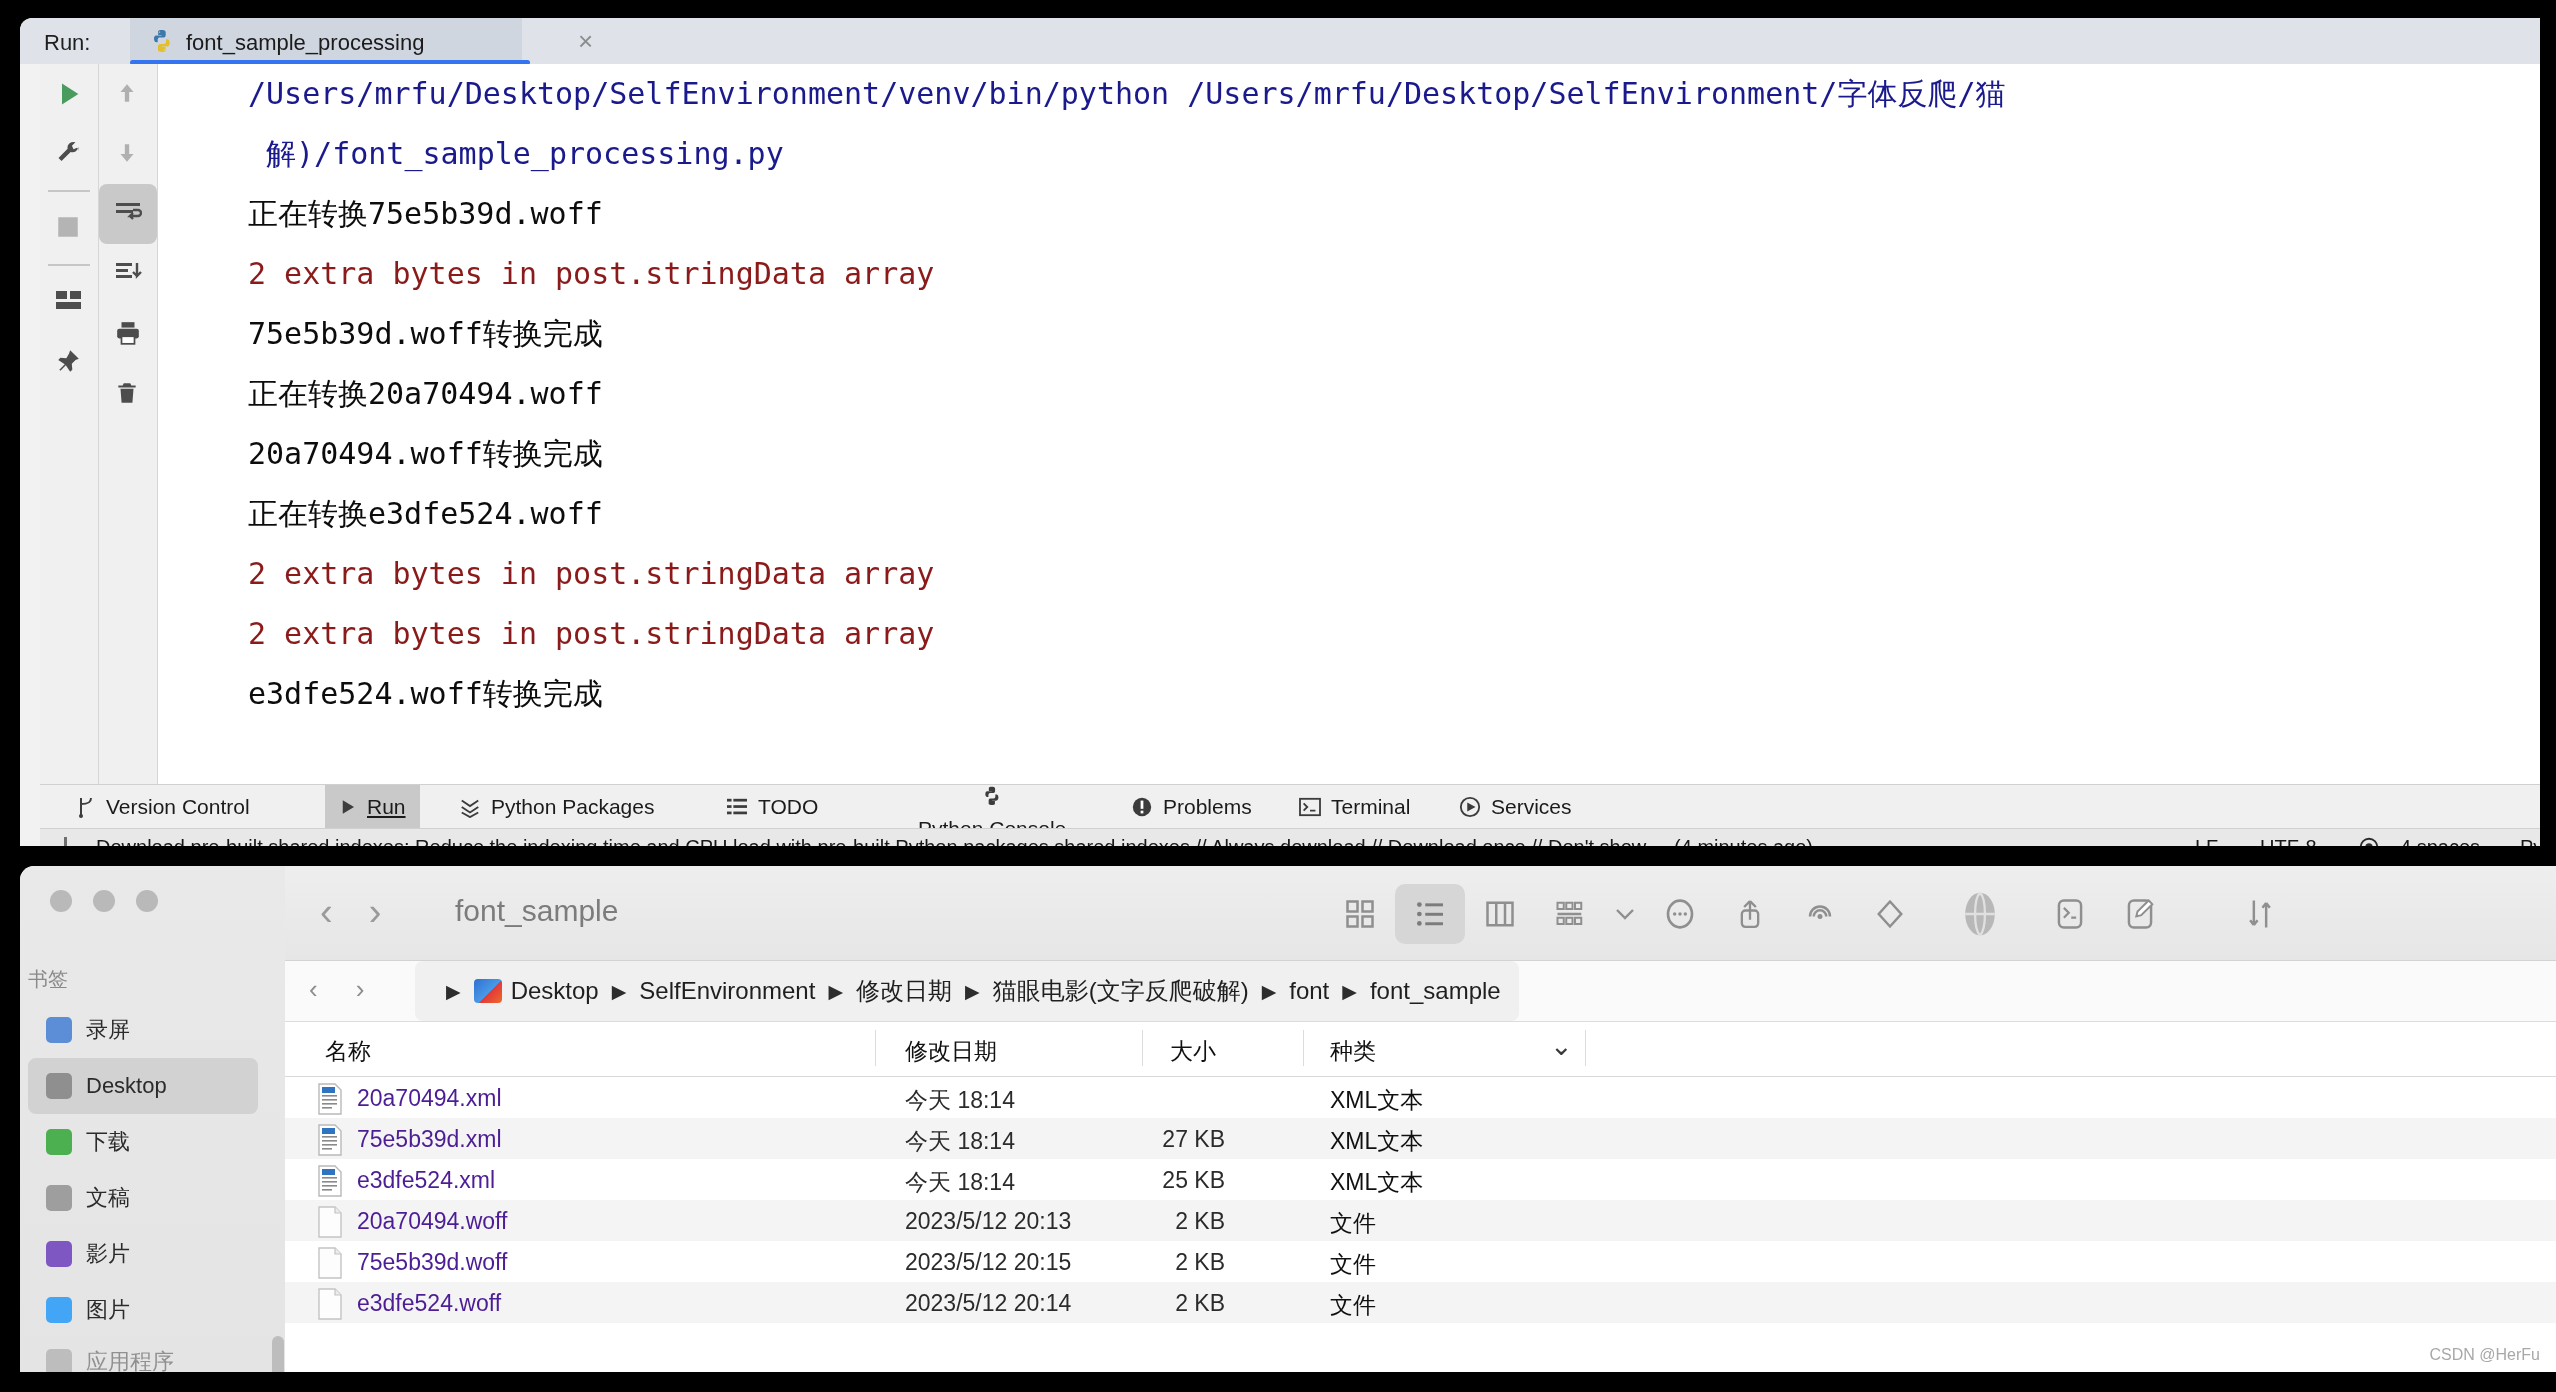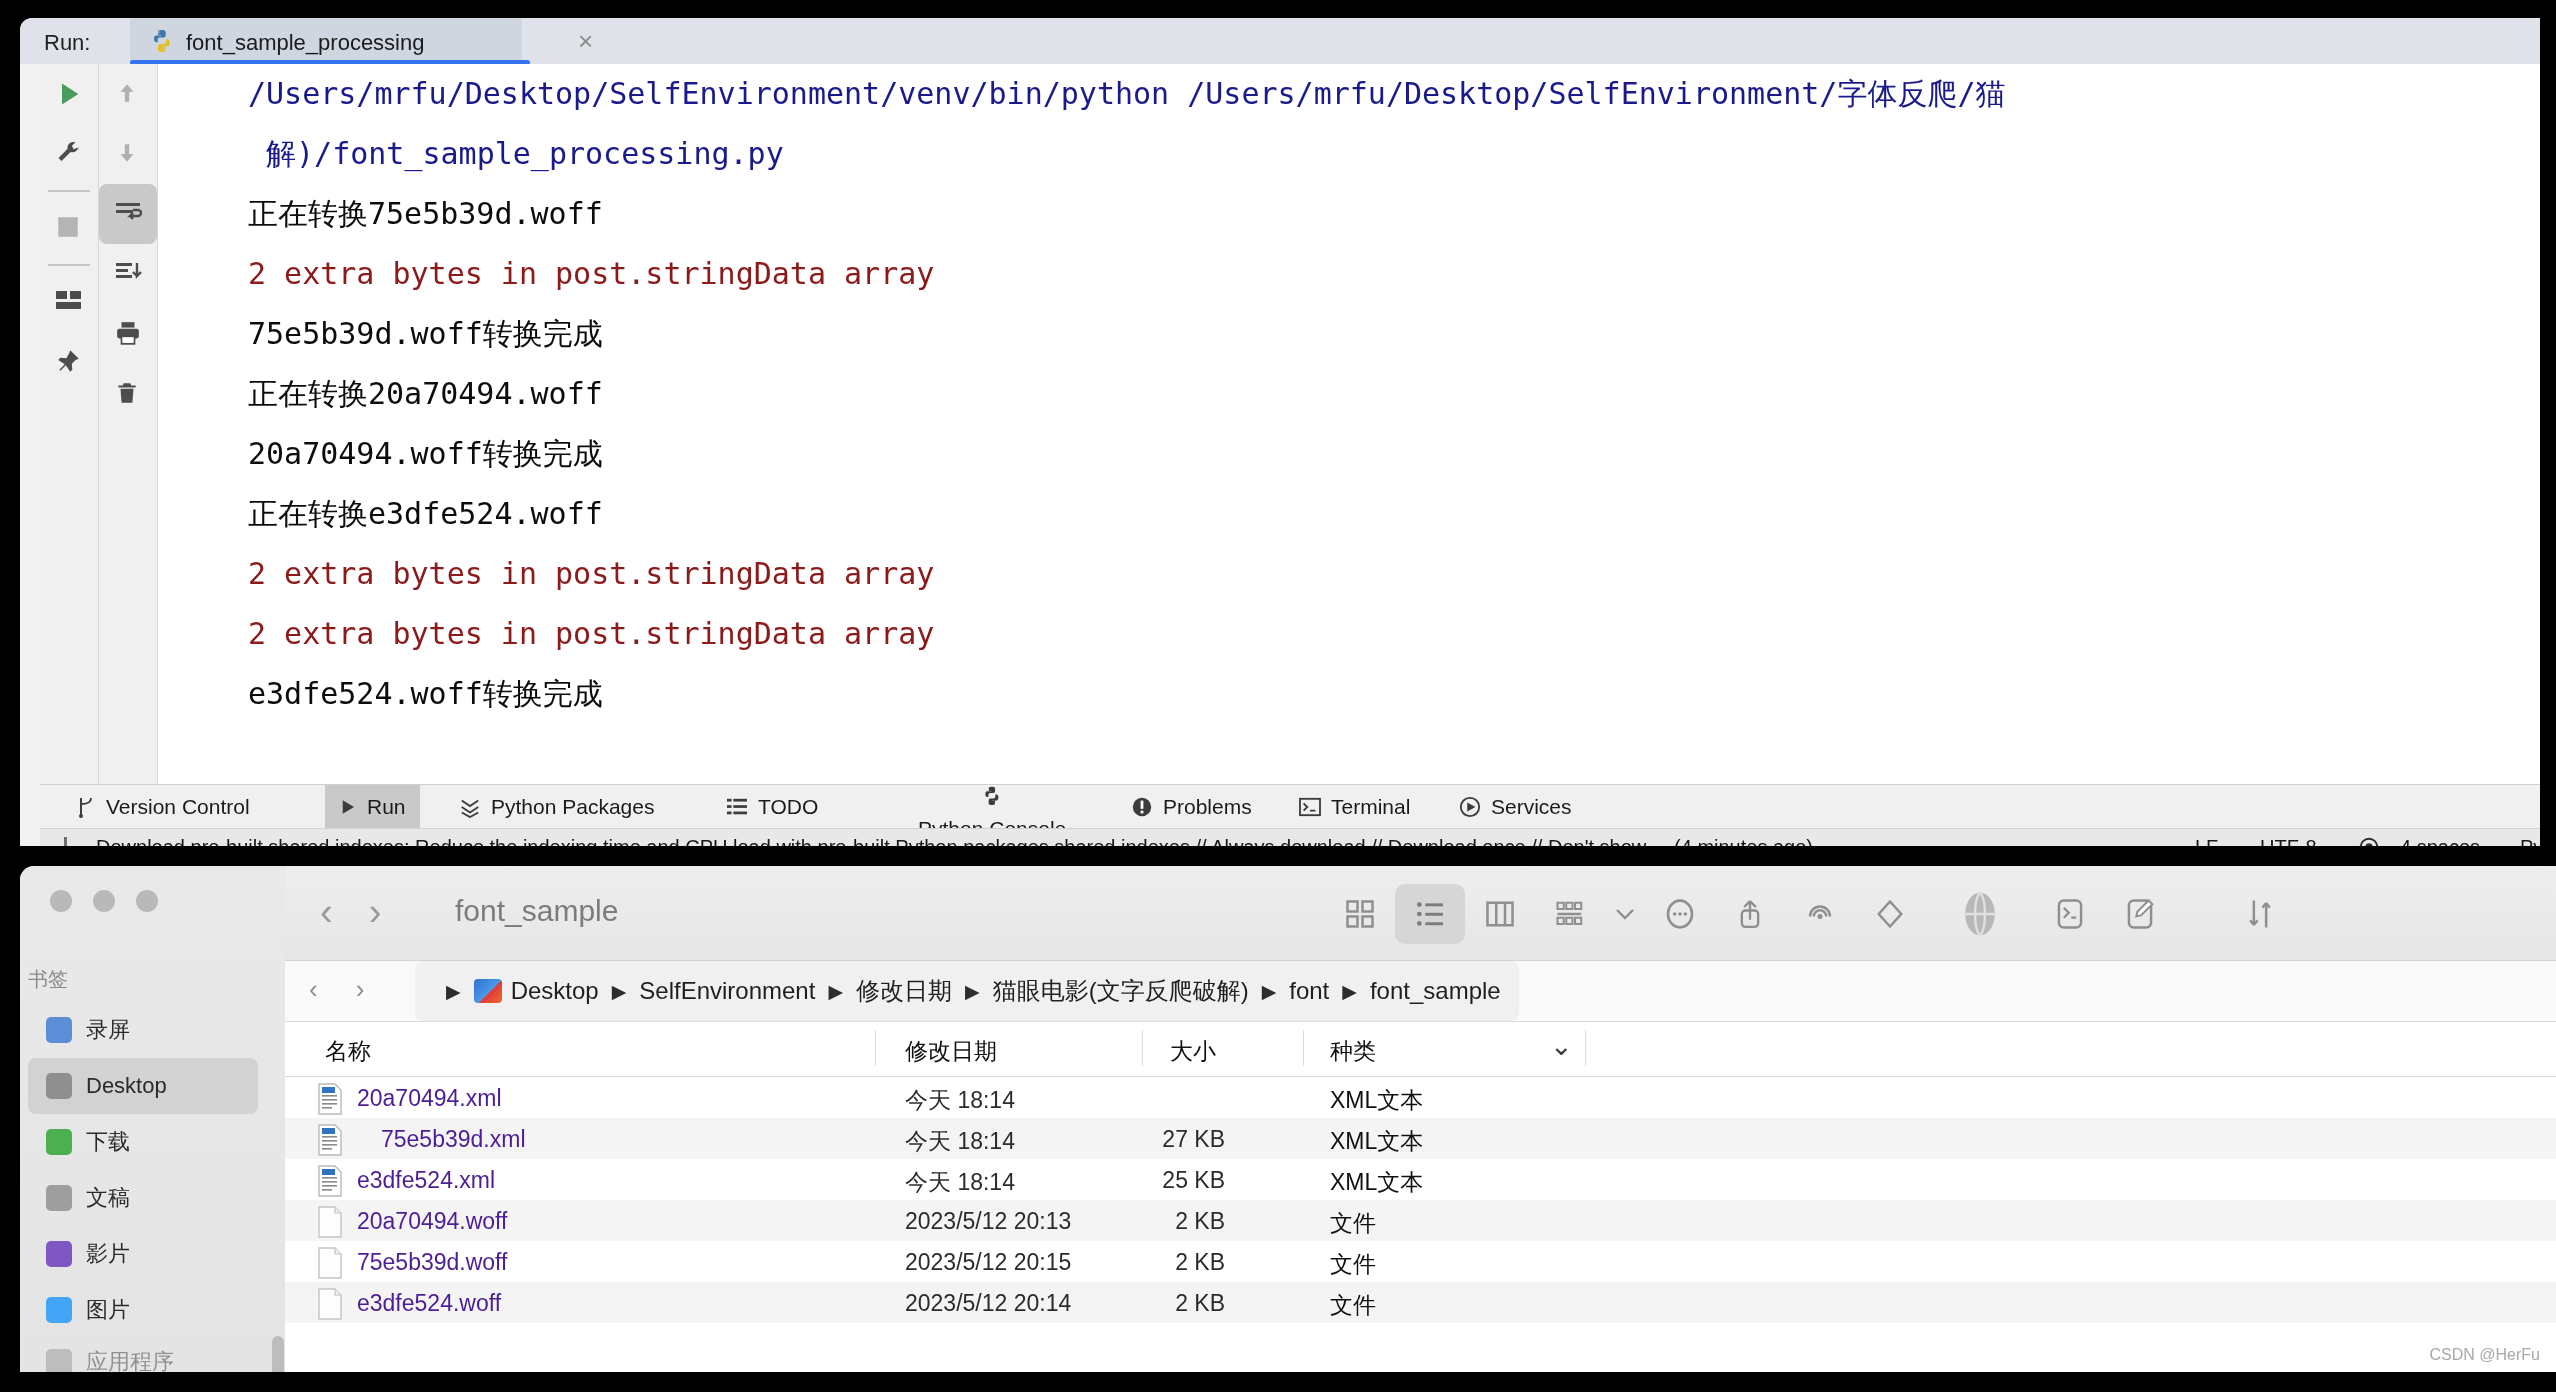--- a/index.html
+++ b/index.html
@@ -33,21 +33,21 @@
          white-space:pre;padding-left:46px;letter-spacing:0px;margin-left:44px;}
   .c-blue{color:#1a1a8c;}
   .c-red{color:#8b1a1a;}
   .c-blk{color:#0c0c0c;}
 
   
   .toolwin{position:absolute;left:20px;top:766px;width:2520px;height:44px;background:#f0f0f0;
            border-top:1px solid #d0d0d0;}
   .twtab{position:absolute;top:0;height:44px;display:flex;align-items:center;gap:10px;padding:0 14px;
          font-size:21px;color:#1b1b1b;white-space:nowrap;}
-  .twtab.active{background:#c9c9c9;}
+  .twtab.active{background:#c9c9c9;text-decoration:underline;}
   .twtab svg{flex:0 0 auto;}
 
   
   .statusbar{position:absolute;left:20px;top:810px;width:2520px;height:38px;background:#e8e8e8;
              border-top:1px solid #d0d0d0;}
   .notif{position:absolute;left:56px;top:7px;font-size:20px;color:#171717;white-space:nowrap;}
   .st-right{position:absolute;top:7px;font-size:20px;color:#171717;white-space:nowrap;}
   .leftmark{position:absolute;left:24px;top:8px;width:3px;height:22px;background:#6f6f6f;}
 
   
@@ -482,21 +482,21 @@
           <span class="ficon-file" style="left:32px;">
             <svg width="26" height="32" viewBox="0 0 26 32">
                 <path d="M2 1h16l6 6v24H2z" fill="#fff" stroke="#b9b9b9" stroke-width="1.4"></path>
                 <rect x="5" y="4" width="13" height="6" fill="#2f74c0"></rect>
                 <rect x="5" y="12" width="15" height="1.6" fill="#8a8a8a"></rect>
                 <rect x="5" y="16" width="15" height="1.6" fill="#8a8a8a"></rect>
                 <rect x="5" y="20" width="15" height="1.6" fill="#8a8a8a"></rect>
                 <rect x="5" y="24" width="10" height="1.6" fill="#8a8a8a"></rect>
               </svg>
           </span>
-          <span class="fname" style="left:72px;margin-left:24px;">75e5b39d.xml</span>
+          <span class="fname" style="left:72px;">75e5b39d.xml</span>
           <span class="fdate" style="left:620px;">今天 18:14</span>
           <span class="fsize" style="left:830px;">27 KB</span>
           <span class="fkind" style="left:1045px;">XML文本</span>
         </div>
 
         <div class="frow">
           <span class="ficon-file" style="left:32px;">
             <svg width="26" height="32" viewBox="0 0 26 32">
                 <path d="M2 1h16l6 6v24H2z" fill="#fff" stroke="#b9b9b9" stroke-width="1.4"></path>
                 <rect x="5" y="4" width="13" height="6" fill="#2f74c0"></rect>

